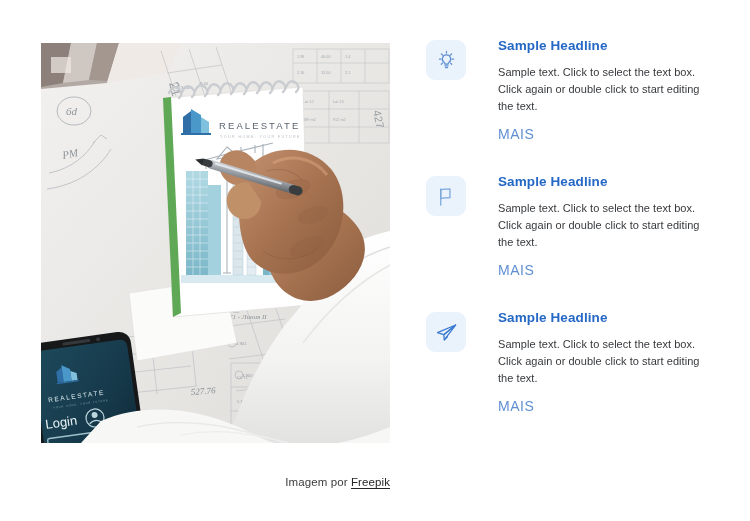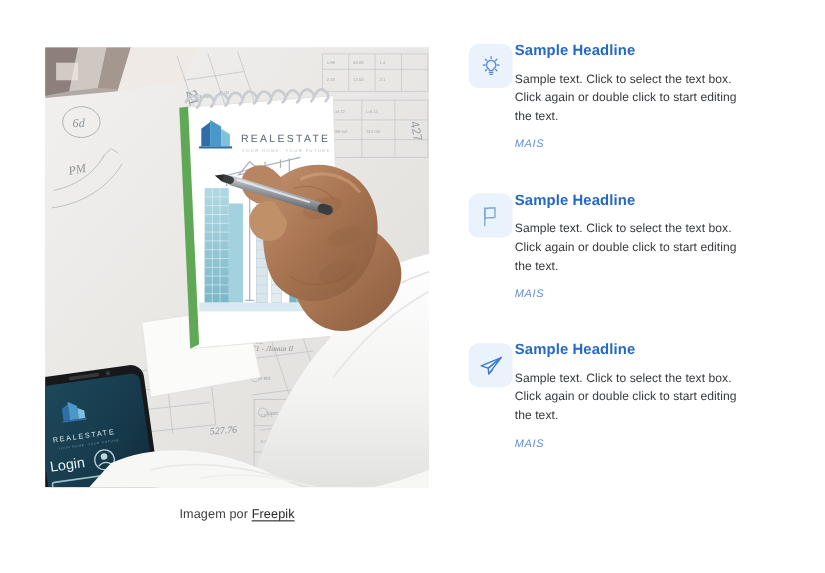--- a/index.html
+++ b/index.html
@@ -29,23 +29,23 @@
     overflow: hidden;
     background: #e9e7e5;
   }
 
   .photo-svg { display: block; width: 349px; height: 400px; }
 
   
   .caption {
     position: absolute;
     left: 41px;
-    top: 462px;
+    top: 476px;
     width: 349px;
-    text-align: center;
+    text-align: right;
     font-size: 11.5px;
     color: #3d3d3d;
     letter-spacing: .1px;
   }
   .caption .credit-link {
     color: #262626;
     text-decoration: underline;
     text-underline-offset: 2px;
   }
 
@@ -73,21 +73,21 @@
     border-radius: 9px;
     background: #eaf2fc;
     display: flex;
     align-items: center;
     justify-content: center;
     margin-top: 4px;
   }
   .icon-badge svg { display: block; }
 
   .feature-body {
-    margin-left: 2px;
+    margin-left: 32px;
     padding-top: 2px;
     width: 212px;
   }
 
   .feature-title {
     font-size: 13.5px;
     font-weight: bold;
     color: #2668c5;
     letter-spacing: .1px;
     line-height: 1.2;
@@ -97,25 +97,24 @@
   .feature-text {
     font-size: 11px;
     line-height: 1.52;
     color: #36393d;
     letter-spacing: .05px;
   }
 
   .feature-more {
     display: inline-block;
     margin-top: 12px;
-    font-size: 10px;
+    font-size: 14px;
     letter-spacing: .55px;
     color: #5f8fd1;
     text-decoration: none;
-    font-style: italic;
   }
 </style>
 </head>
 <body>
 
 <div id="page">
 
   <div class="photo-wrap">
     <svg class="photo-svg" viewBox="0 0 349 400" preserveAspectRatio="none">
       <defs>

